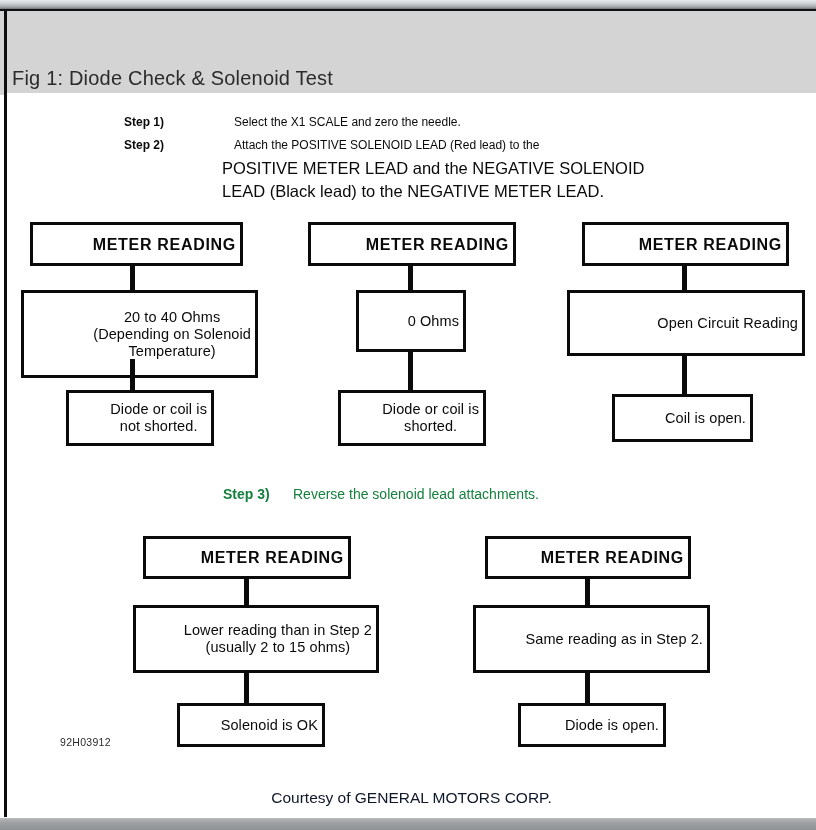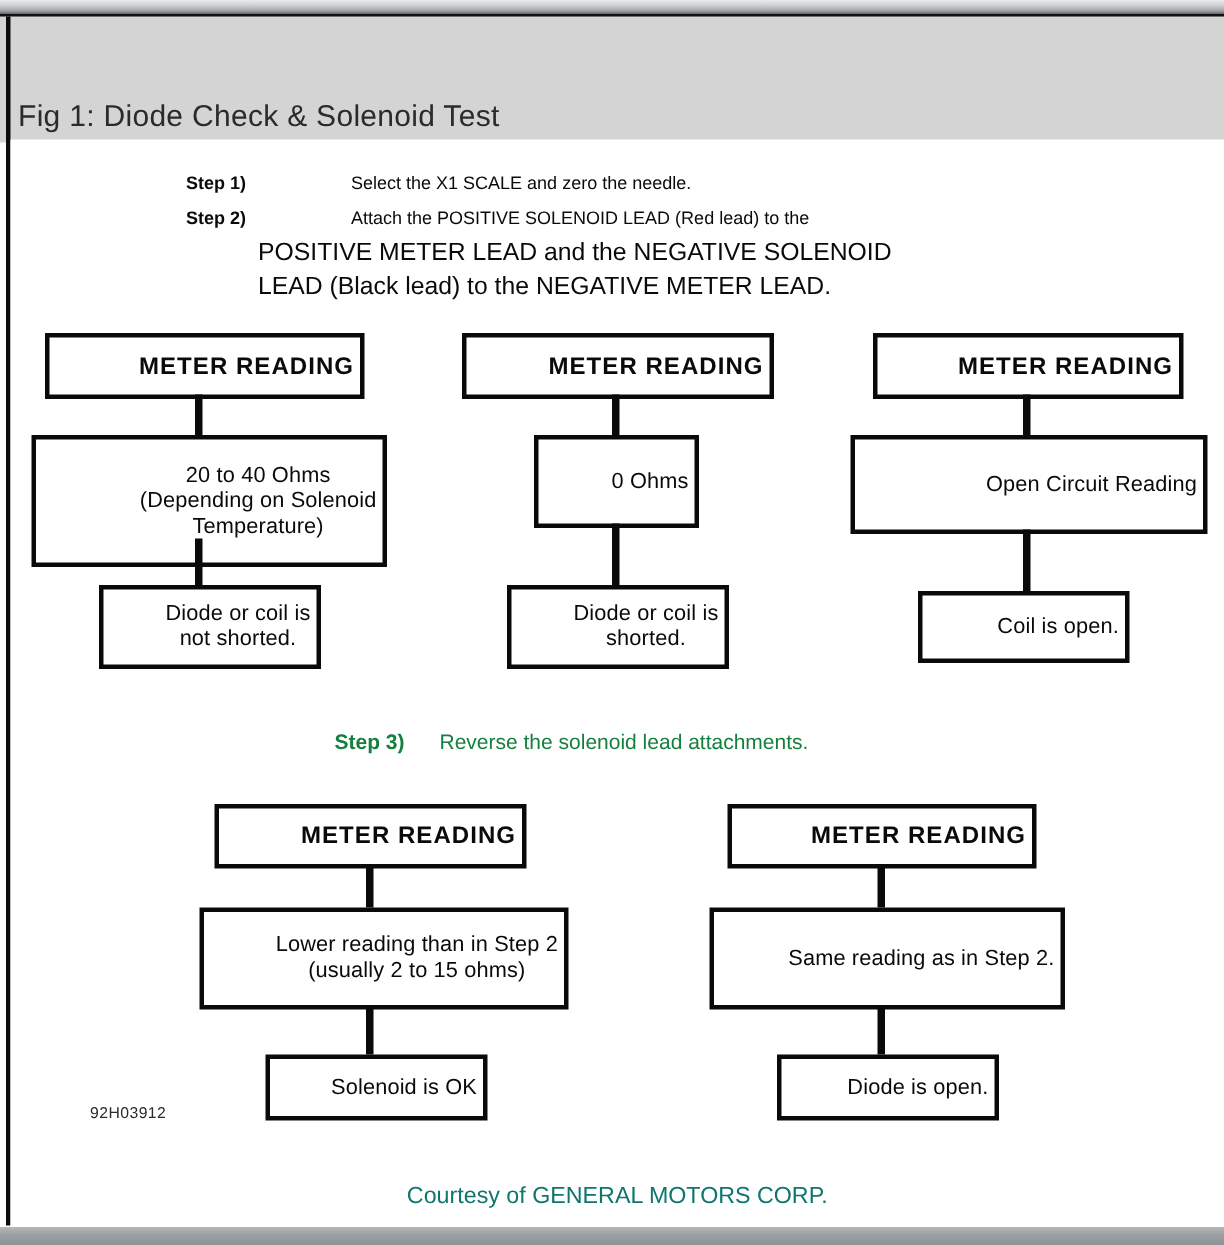--- a/index.html
+++ b/index.html
@@ -75,21 +75,21 @@
     gap: 44px;
   }
   .step-label {
     font-weight: bold;
     width: 66px;
     flex: 0 0 66px;
     white-space: nowrap;
   }
   .step-text { flex: 1 1 auto; }
   .step-cont {
-    margin-left: 48px;
+    margin-left: 98px;
     font-size: 16.5px;
     line-height: 23px;
     color: #0a0a0a;
   }
   .step3 {
     position: absolute;
     left: 216px; top: 393px;
     display: flex;
     align-items: baseline;
     font-size: 14px;
@@ -132,21 +132,21 @@
     font-size: 10.5px;
     color: #2b2b2b;
     letter-spacing: .3px;
   }
   .footer-credit {
     position: absolute;
     left: 0; top: 696px;
     width: 809px;
     text-align: center;
     font-size: 15.5px;
-    color: #0f766e;
+    color: #0f172a;
   }
 </style>
 </head>
 <body>
 
 <div id="page">
 
   <div class="top-strip"></div>
 
   <div class="header-band">

